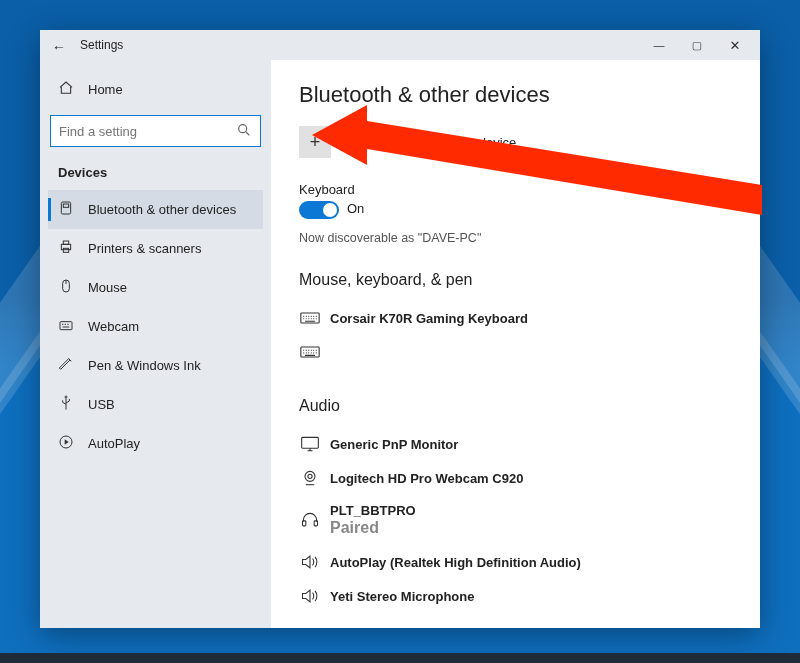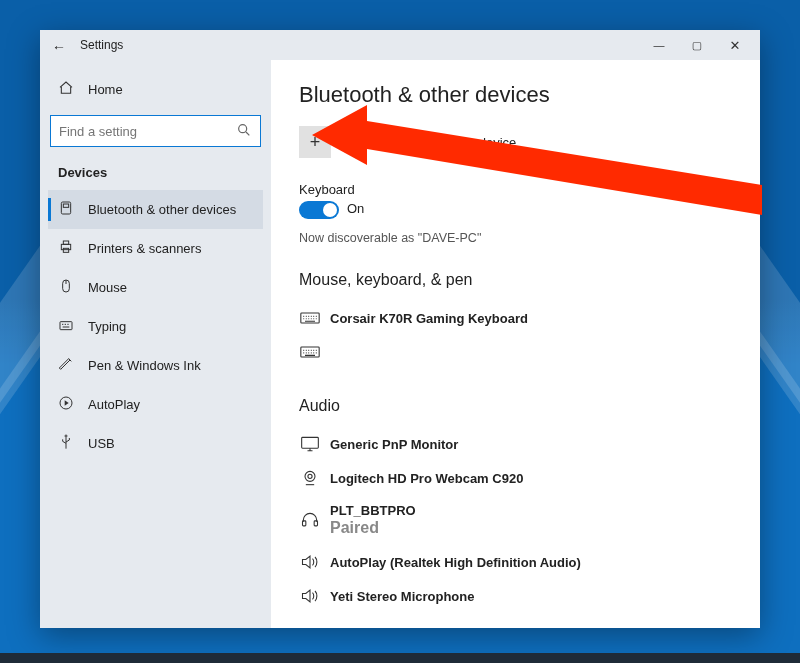--- a/index.html
+++ b/index.html
@@ -169,48 +169,48 @@
         </span>
         <span class="lbl">Mouse</span>
       </div>
       <div class="nav-item">
         <span class="ico">
           <svg class="icon" viewBox="0 0 24 24" fill="none" stroke="#333" stroke-width="1.5">
               <rect x="3" y="7" width="18" height="12" rx="1"></rect>
               <path d="M6 11h2M10 11h2M14 11h2M18 11h0M7 15h10"></path>
             </svg>
         </span>
-        <span class="lbl">Typing</span>
+        <span class="lbl">Webcam</span>
       </div>
       <div class="nav-item">
         <span class="ico">
           <svg class="icon" viewBox="0 0 24 24" fill="none" stroke="#333" stroke-width="1.5">
               <path d="M4 20 18 6l-2-2L2 18l2 2zM16 4l4 4"></path>
             </svg>
         </span>
         <span class="lbl">Pen &amp; Windows Ink</span>
-      </div>
-      <div class="nav-item">
-        <span class="ico">
-          <svg class="icon" viewBox="0 0 24 24" fill="none" stroke="#333" stroke-width="1.5">
-              <circle cx="12" cy="12" r="9"></circle>
-              <path d="M10 8l6 4-6 4z" fill="#333" stroke="none"></path>
-            </svg>
-        </span>
-        <span class="lbl">AutoPlay</span>
       </div>
       <div class="nav-item">
         <span class="ico">
           <svg class="icon" viewBox="0 0 24 24" fill="none" stroke="#333" stroke-width="1.5">
               <path d="M12 22V5"></path>
               <circle cx="12" cy="3" r="1.5"></circle>
               <path d="M12 14l-5-3V8M12 12l5-3V6"></path>
             </svg>
         </span>
         <span class="lbl">USB</span>
+      </div>
+      <div class="nav-item">
+        <span class="ico">
+          <svg class="icon" viewBox="0 0 24 24" fill="none" stroke="#333" stroke-width="1.5">
+              <circle cx="12" cy="12" r="9"></circle>
+              <path d="M10 8l6 4-6 4z" fill="#333" stroke="none"></path>
+            </svg>
+        </span>
+        <span class="lbl">AutoPlay</span>
       </div>
     </div>
 
     <div class="main">
       <div class="page-title">Bluetooth &amp; other devices</div>
 
       <div class="add-row">
         <div class="add-btn">+</div>
         <span>Add Bluetooth or other device</span>
       </div>

